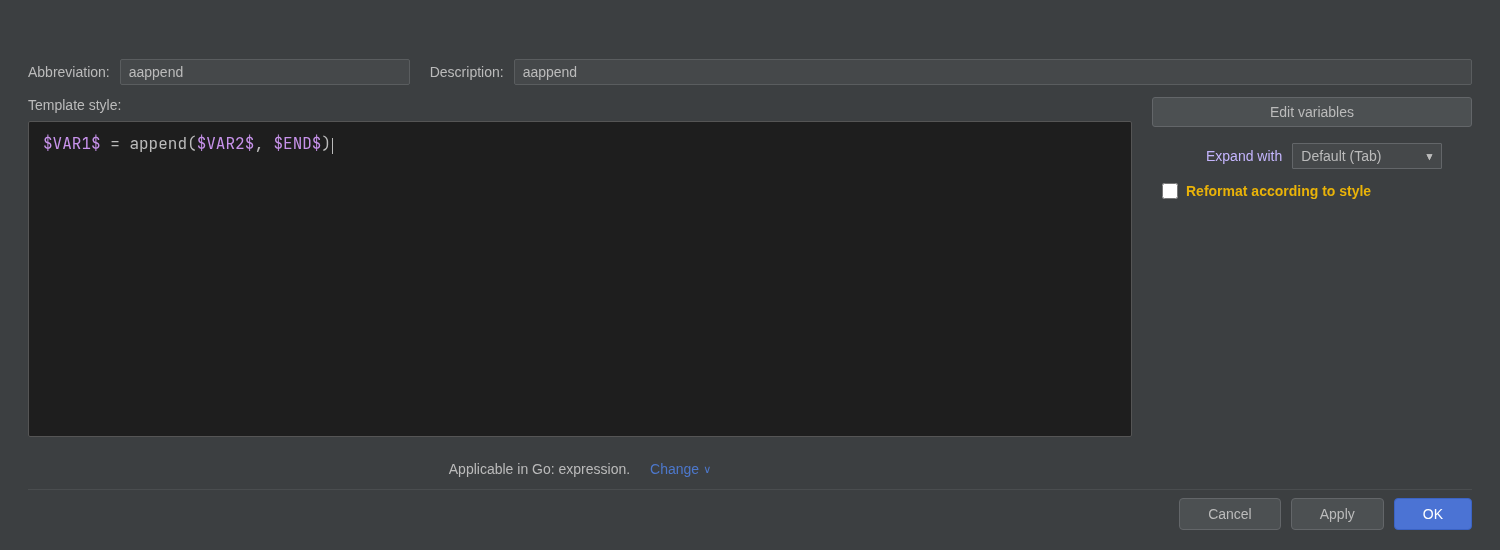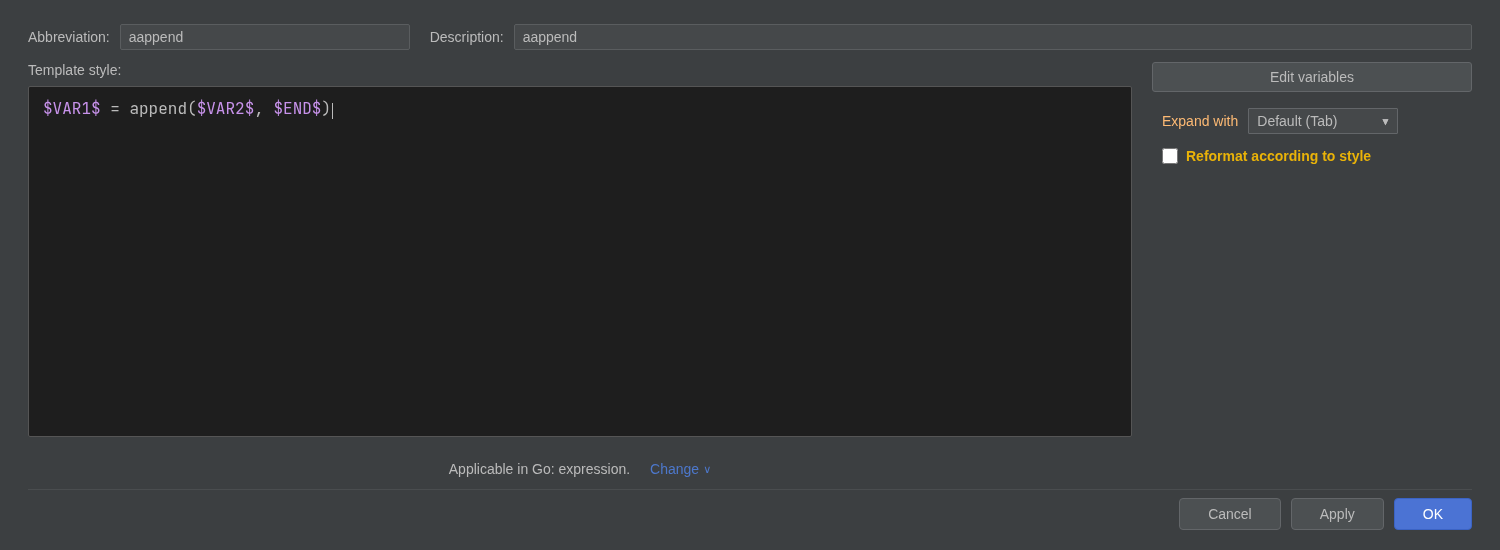--- a/index.html
+++ b/index.html
@@ -28,20 +28,21 @@
       flex-direction: column;
       padding: 24px 28px 20px 28px;
       gap: 12px;
     }
 
     
     .row-fields {
       display: flex;
       align-items: center;
       gap: 20px;
+      margin-top: 35px;
     }
 
     .field-group {
       display: flex;
       align-items: center;
       gap: 10px;
     }
 
     .field-label {
       color: #bbbbbb;
@@ -150,22 +151,23 @@
     }
 
     .expand-row {
       display: flex;
       align-items: center;
       gap: 10px;
       padding-left: 10px;
     }
 
     .expand-label {
-      color: #fdba74;
-      font-size: 14px;
+      color: #c4b5fd;
+      font-size: 14px;
+      margin-left: 44px;
     }
 
     .expand-select {
       background-color: #45484a;
       border: 1px solid #636669;
       color: #bbbbbb;
       font-size: 14px;
       padding: 4px 24px 4px 8px;
       appearance: none;
       -webkit-appearance: none;

